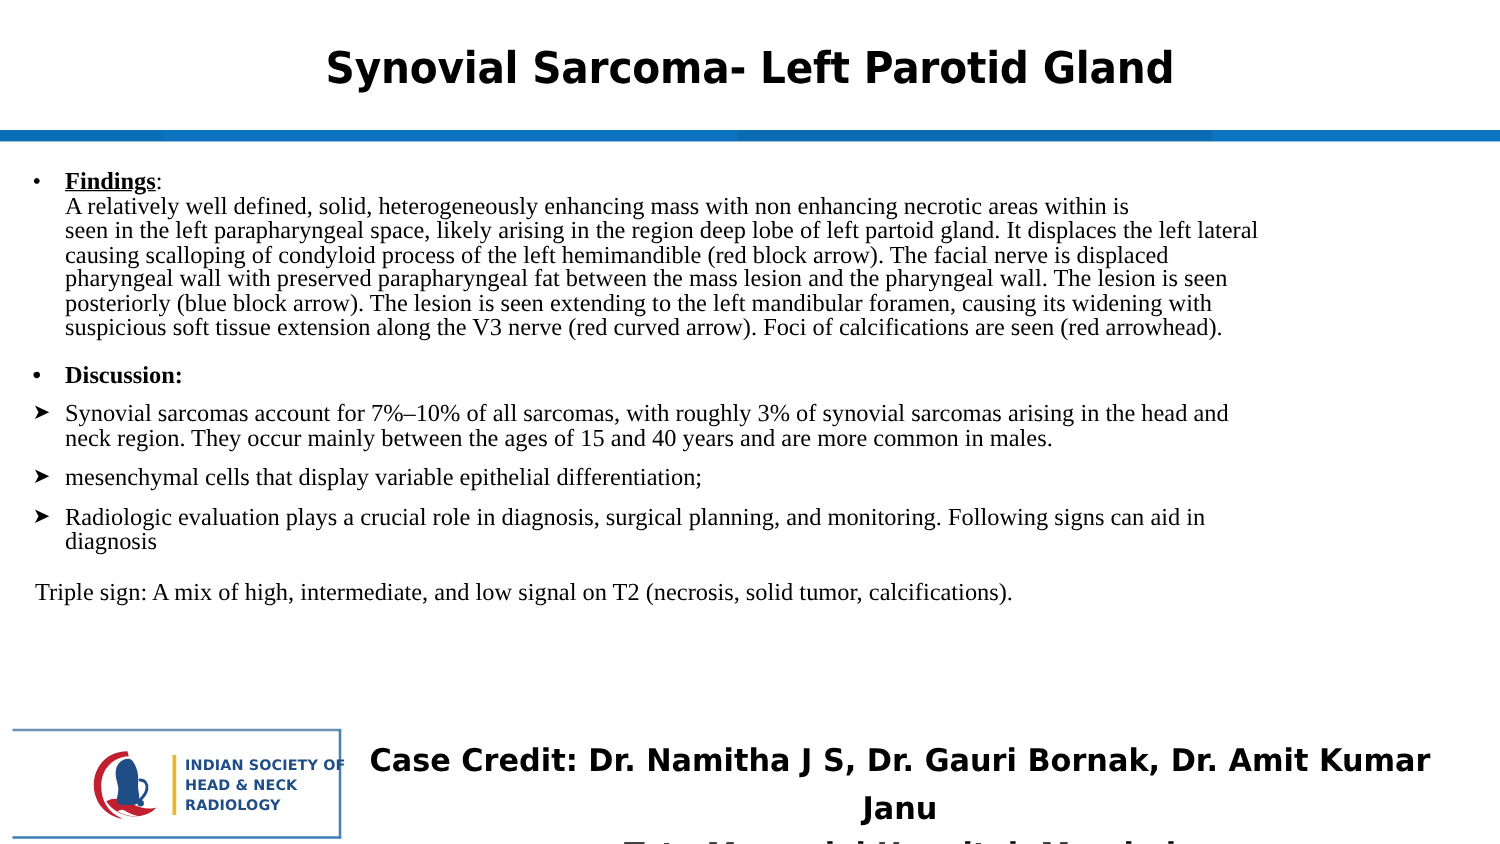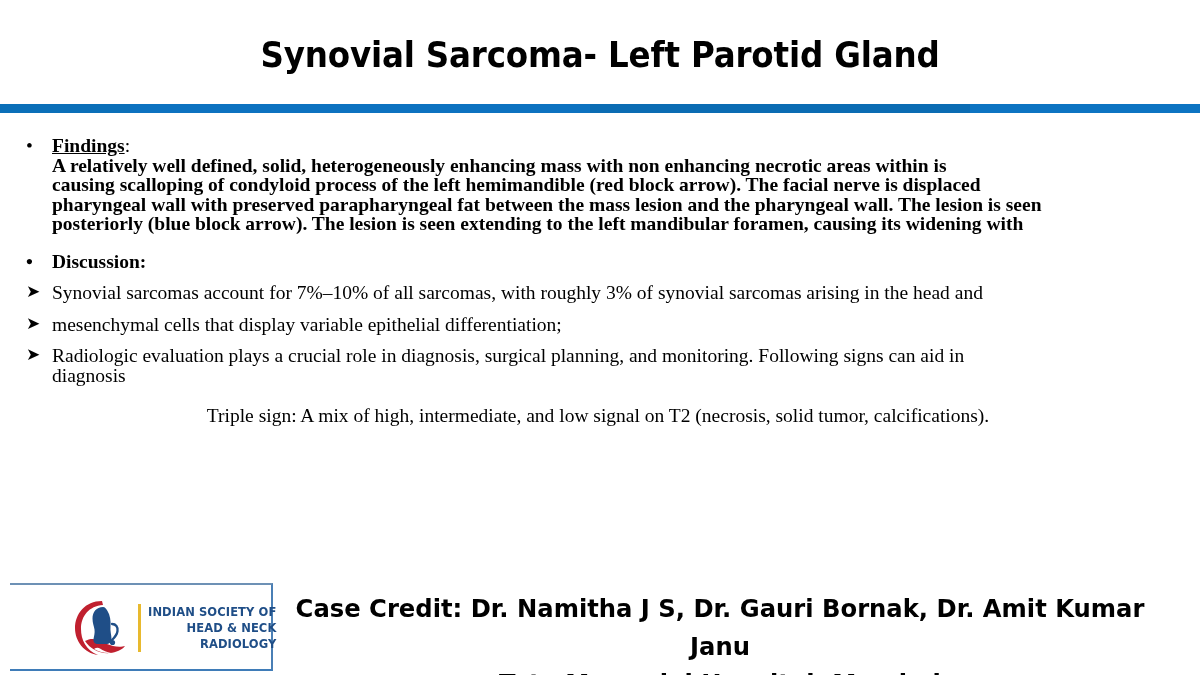--- a/index.html
+++ b/index.html
@@ -79,35 +79,34 @@
     line-height: 1.0;
   }
   .blk .marker.arrow {
     left: 26px;
     font-family: "DejaVu Sans", "Liberation Sans", sans-serif;
     font-size: 17px;
   }
   .blk b { font-weight: bold; text-decoration: underline; }
 
   .para-findings { margin-top: 6px; }
-  .para-findings .line { display: block; font-weight: bold; }
+  .para-findings .line { display: block; }
 
   .para-discussion { margin-top: 18px; font-weight: bold; }
 
   .para-arrow { margin-top: 12px; }
   .para-arrow .line { display: block; }
 
   .plain {
     padding-left: 28px;
     padding-right: 32px;
     font-size: 19.5px;
     line-height: 1.0;
     margin-top: 21px;
     color: #000;
-    text-align: center;
   }
 
   
   .footer-logo-box {
     position: absolute;
     left: 10px;
     top: 583px;
     width: 263px;
     height: 88px;
     border-top: 2px solid #6d91b5;
@@ -116,21 +115,20 @@
     box-sizing: border-box;
   }
   .logo-wrap {
     position: absolute;
     left: 62px;
     top: 8px;
     width: 196px;
     height: 70px;
     display: flex;
     align-items: center;
-    text-align: right;
   }
   .logo-mark {
     width: 62px;
     height: 62px;
     flex: 0 0 62px;
     position: relative;
   }
   .logo-divider {
     width: 3px;
     height: 48px;
@@ -173,32 +171,35 @@
   <div class="seg-a"></div>
   <div class="seg-b"></div>
   <div class="seg-c"></div>
   <div class="seg-d"></div>
 </div>
 
 <div class="body-area">
 
   <div class="blk para-findings">
     <span class="marker">•</span><b>Findings</b><span>: </span><span class="line">A relatively well defined, solid, heterogeneously enhancing mass with non enhancing necrotic areas within is</span>
+    <span class="line">seen in the left parapharyngeal space, likely arising in the region deep lobe of left partoid gland. It displaces the left lateral</span>
     <span class="line">causing scalloping of condyloid process of the left hemimandible (red block arrow). The facial nerve is displaced</span>
     <span class="line">pharyngeal wall with preserved parapharyngeal fat between the mass lesion and the pharyngeal wall. The lesion is seen</span>
     <span class="line">posteriorly (blue block arrow). The lesion is seen extending to the left mandibular foramen, causing its widening with</span>
+    <span class="line">suspicious soft tissue extension along the V3 nerve (red curved arrow). Foci of calcifications are seen (red arrowhead).</span>
   </div>
 
   <div class="blk para-discussion">
     <span class="marker">•</span><span>Discussion:</span>
   </div>
 
   <div class="blk para-arrow">
     <span class="marker arrow">➤</span>
     <span class="line">Synovial sarcomas account for 7%–10% of all sarcomas, with roughly 3% of synovial sarcomas arising in the head and</span>
+    <span class="line">neck region. They occur mainly between the ages of 15 and 40 years and are more common in males.</span>
   </div>
 
   <div class="blk para-arrow">
     <span class="marker arrow">➤</span>
     <span class="line">mesenchymal cells that display variable epithelial differentiation;</span>
   </div>
 
   <div class="blk para-arrow">
     <span class="marker arrow">➤</span>
     <span class="line">Radiologic evaluation plays a crucial role in diagnosis, surgical planning, and monitoring. Following signs can aid in</span>

